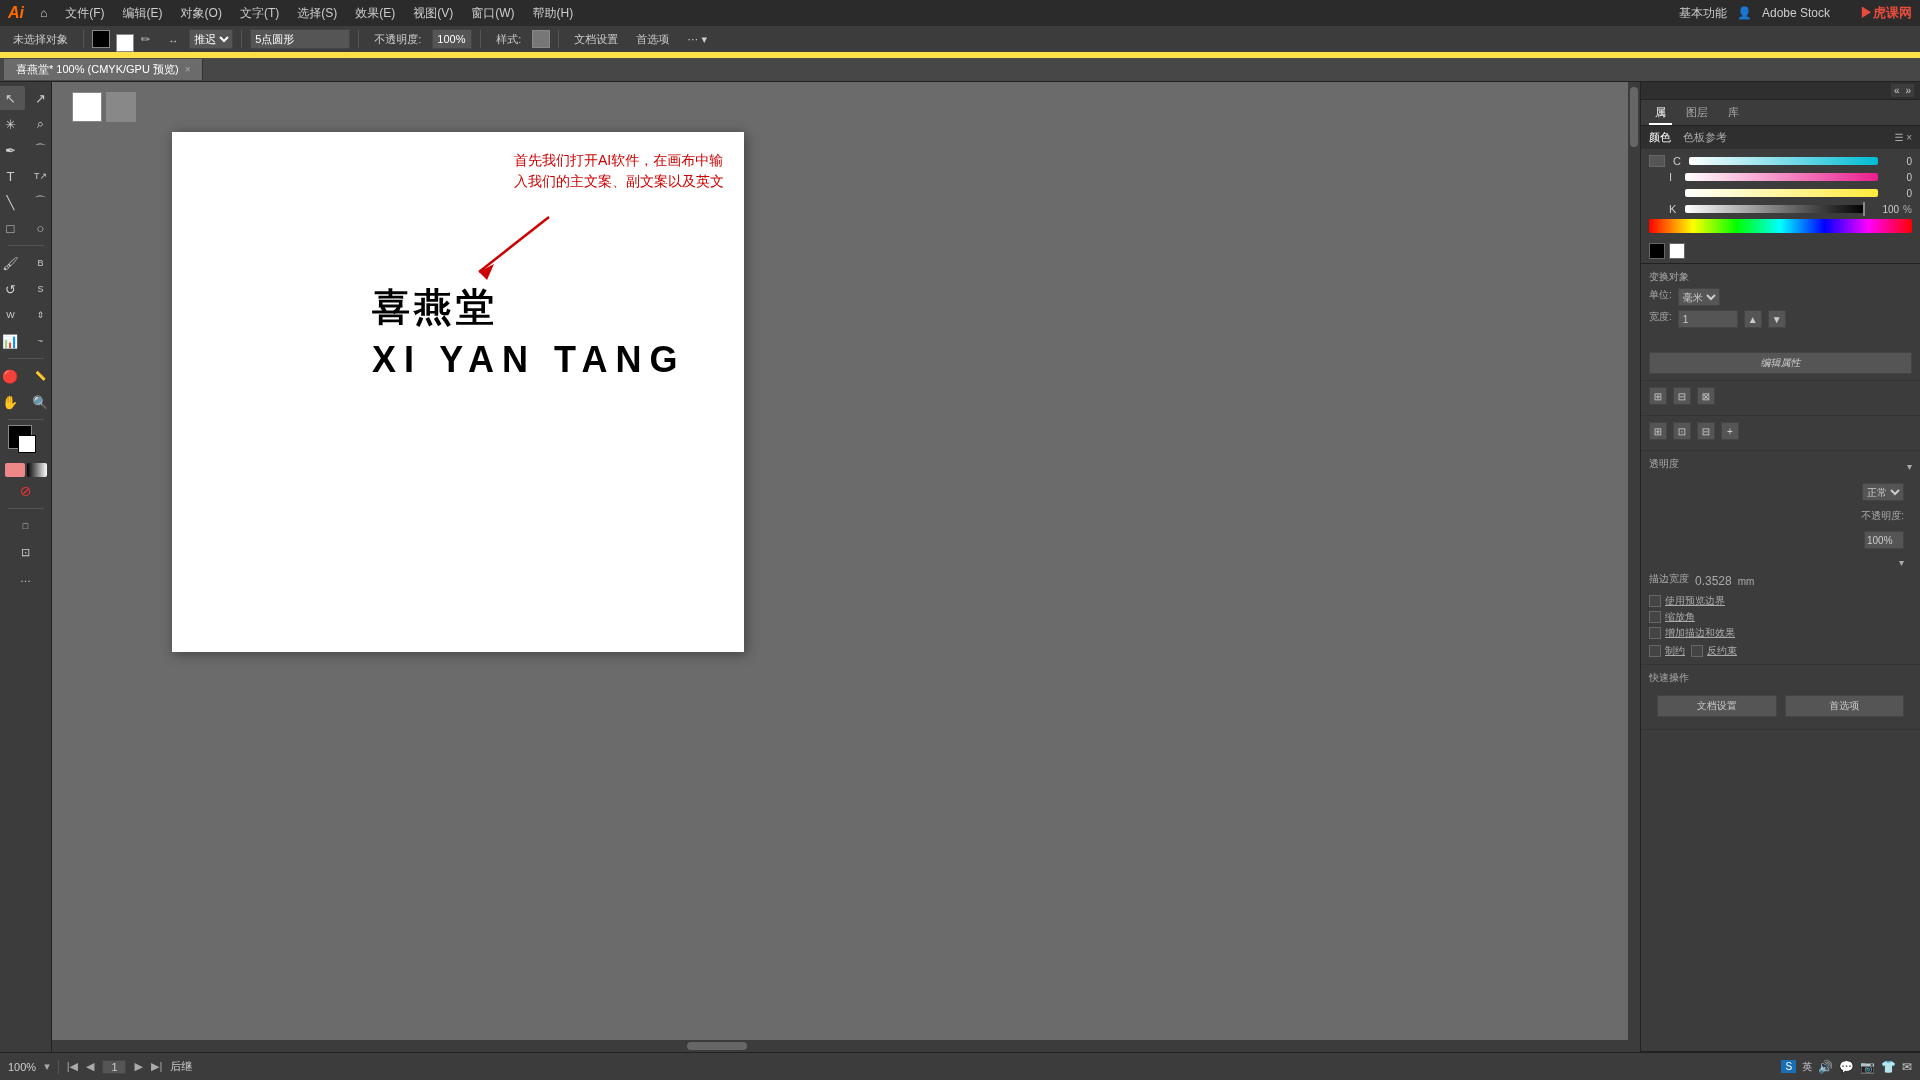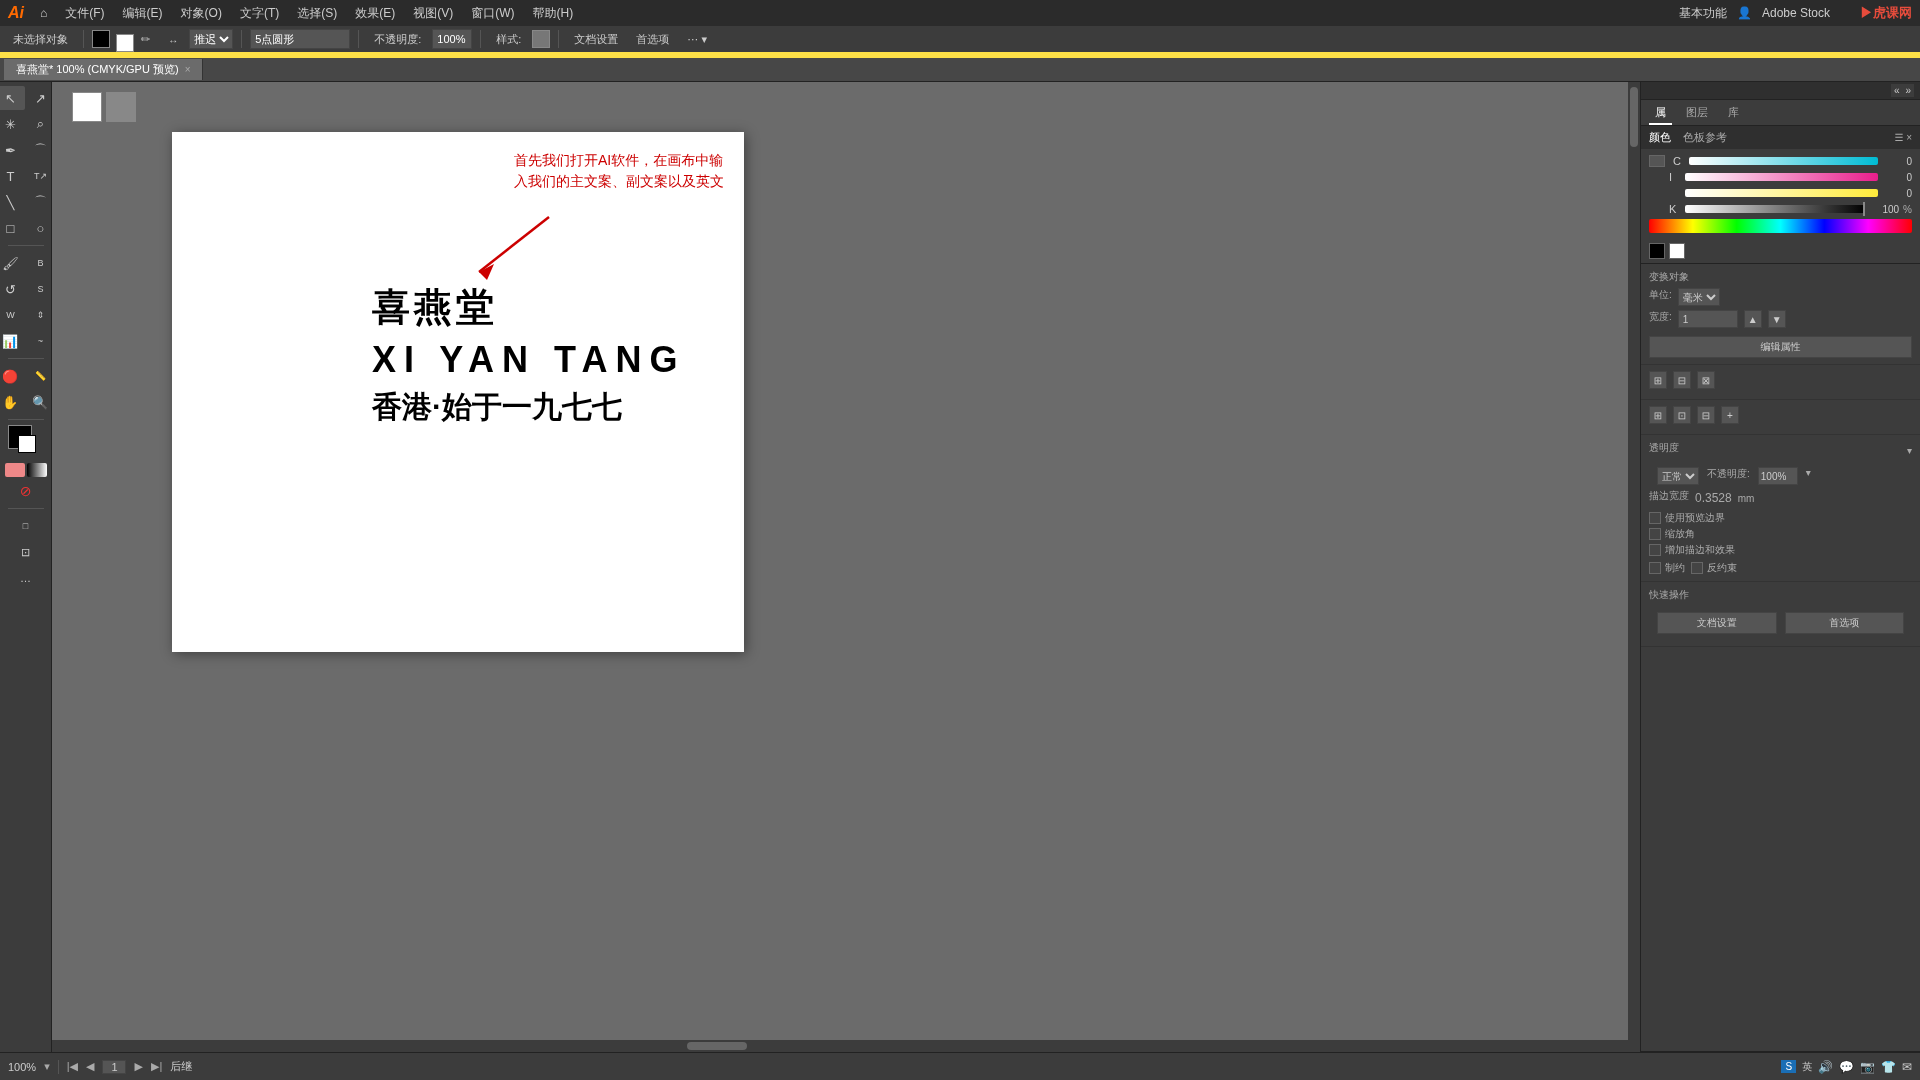--- a/index.html
+++ b/index.html
@@ -362,20 +362,21 @@
     }
     .props-checkbox {
       width: 12px;
       height: 12px;
       border: 1px solid #666;
       background: #444;
     }
     .props-checkbox-label {
       color: #aaa;
       font-size: 10px;
+      text-decoration: underline;
     }
 
     
     .quick-actions {
       display: flex;
       gap: 8px;
       padding: 6px 8px;
     }
     .qa-btn {
       background: #555;
@@ -384,23 +385,24 @@
       font-size: 10px;
       padding: 3px 8px;
       cursor: pointer;
       flex: 1;
       text-align: center;
     }
 
     
     .transparency-row {
       display: flex;
-      align-items: flex-start;
+      align-items: flex-end;
       gap: 8px;
       padding: 4px 8px;
+      flex-direction: column;
     }
     .trans-select {
       background: #555;
       border: 1px solid #444;
       color: #ccc;
       font-size: 10px;
       height: 18px;
     }
     .trans-label {
       color: #aaa;
@@ -601,21 +603,20 @@
       <div class="annotation-arrow">
         <svg width="120" height="80" viewBox="0 0 120 80">
           <line x1="100" y1="5" x2="30" y2="60" stroke="#cc0000" stroke-width="2.5"></line>
           <polygon points="30,60 45,52 38,68" fill="#cc0000"></polygon>
         </svg>
       </div>
 
       <div class="brand-block">
         <span class="brand-name-cn">喜燕堂</span>
         <span class="brand-name-en">XI YAN TANG</span>
-        <span class="brand-sub1">香港·始于一九七七</span>
       </div>
     </div>
 
     <div style="position:absolute;bottom:0;left:0;right:0;height:12px;background:#3c3c3c;display:flex;align-items:center;">
       <div style="width:60px;height:8px;background:#666;border-radius:4px;margin-left:40%;"></div>
     </div>
     <div style="position:absolute;top:0;right:0;bottom:12px;width:12px;background:#3c3c3c;display:flex;flex-direction:column;align-items:center;">
       <div style="width:8px;height:60px;background:#666;border-radius:4px;margin-top:40%;"></div>
     </div>
   </div>
@@ -689,21 +690,21 @@
           <select class="props-select">
             <option>毫米</option>
           </select>
         </div>
         <div class="props-row">
           <span class="props-label">宽度:</span>
           <input class="props-input" value="1" style="">
           <div class="props-icon-btn">▲</div>
           <div class="props-icon-btn">▼</div>
         </div>
-        <button class="qa-btn" style="width:100%;margin-top:4px;">编辑属性</button>
+        <button class="qa-btn" style="width:100%;margin-top:20px;font-style:italic;">编辑属性</button>
       </div>
 
       <div class="props-section">
         <div class="props-row">
           <div class="props-icon-btn">⊞</div>
           <div class="props-icon-btn">⊟</div>
           <div class="props-icon-btn">⊠</div>
         </div>
       </div>
 

